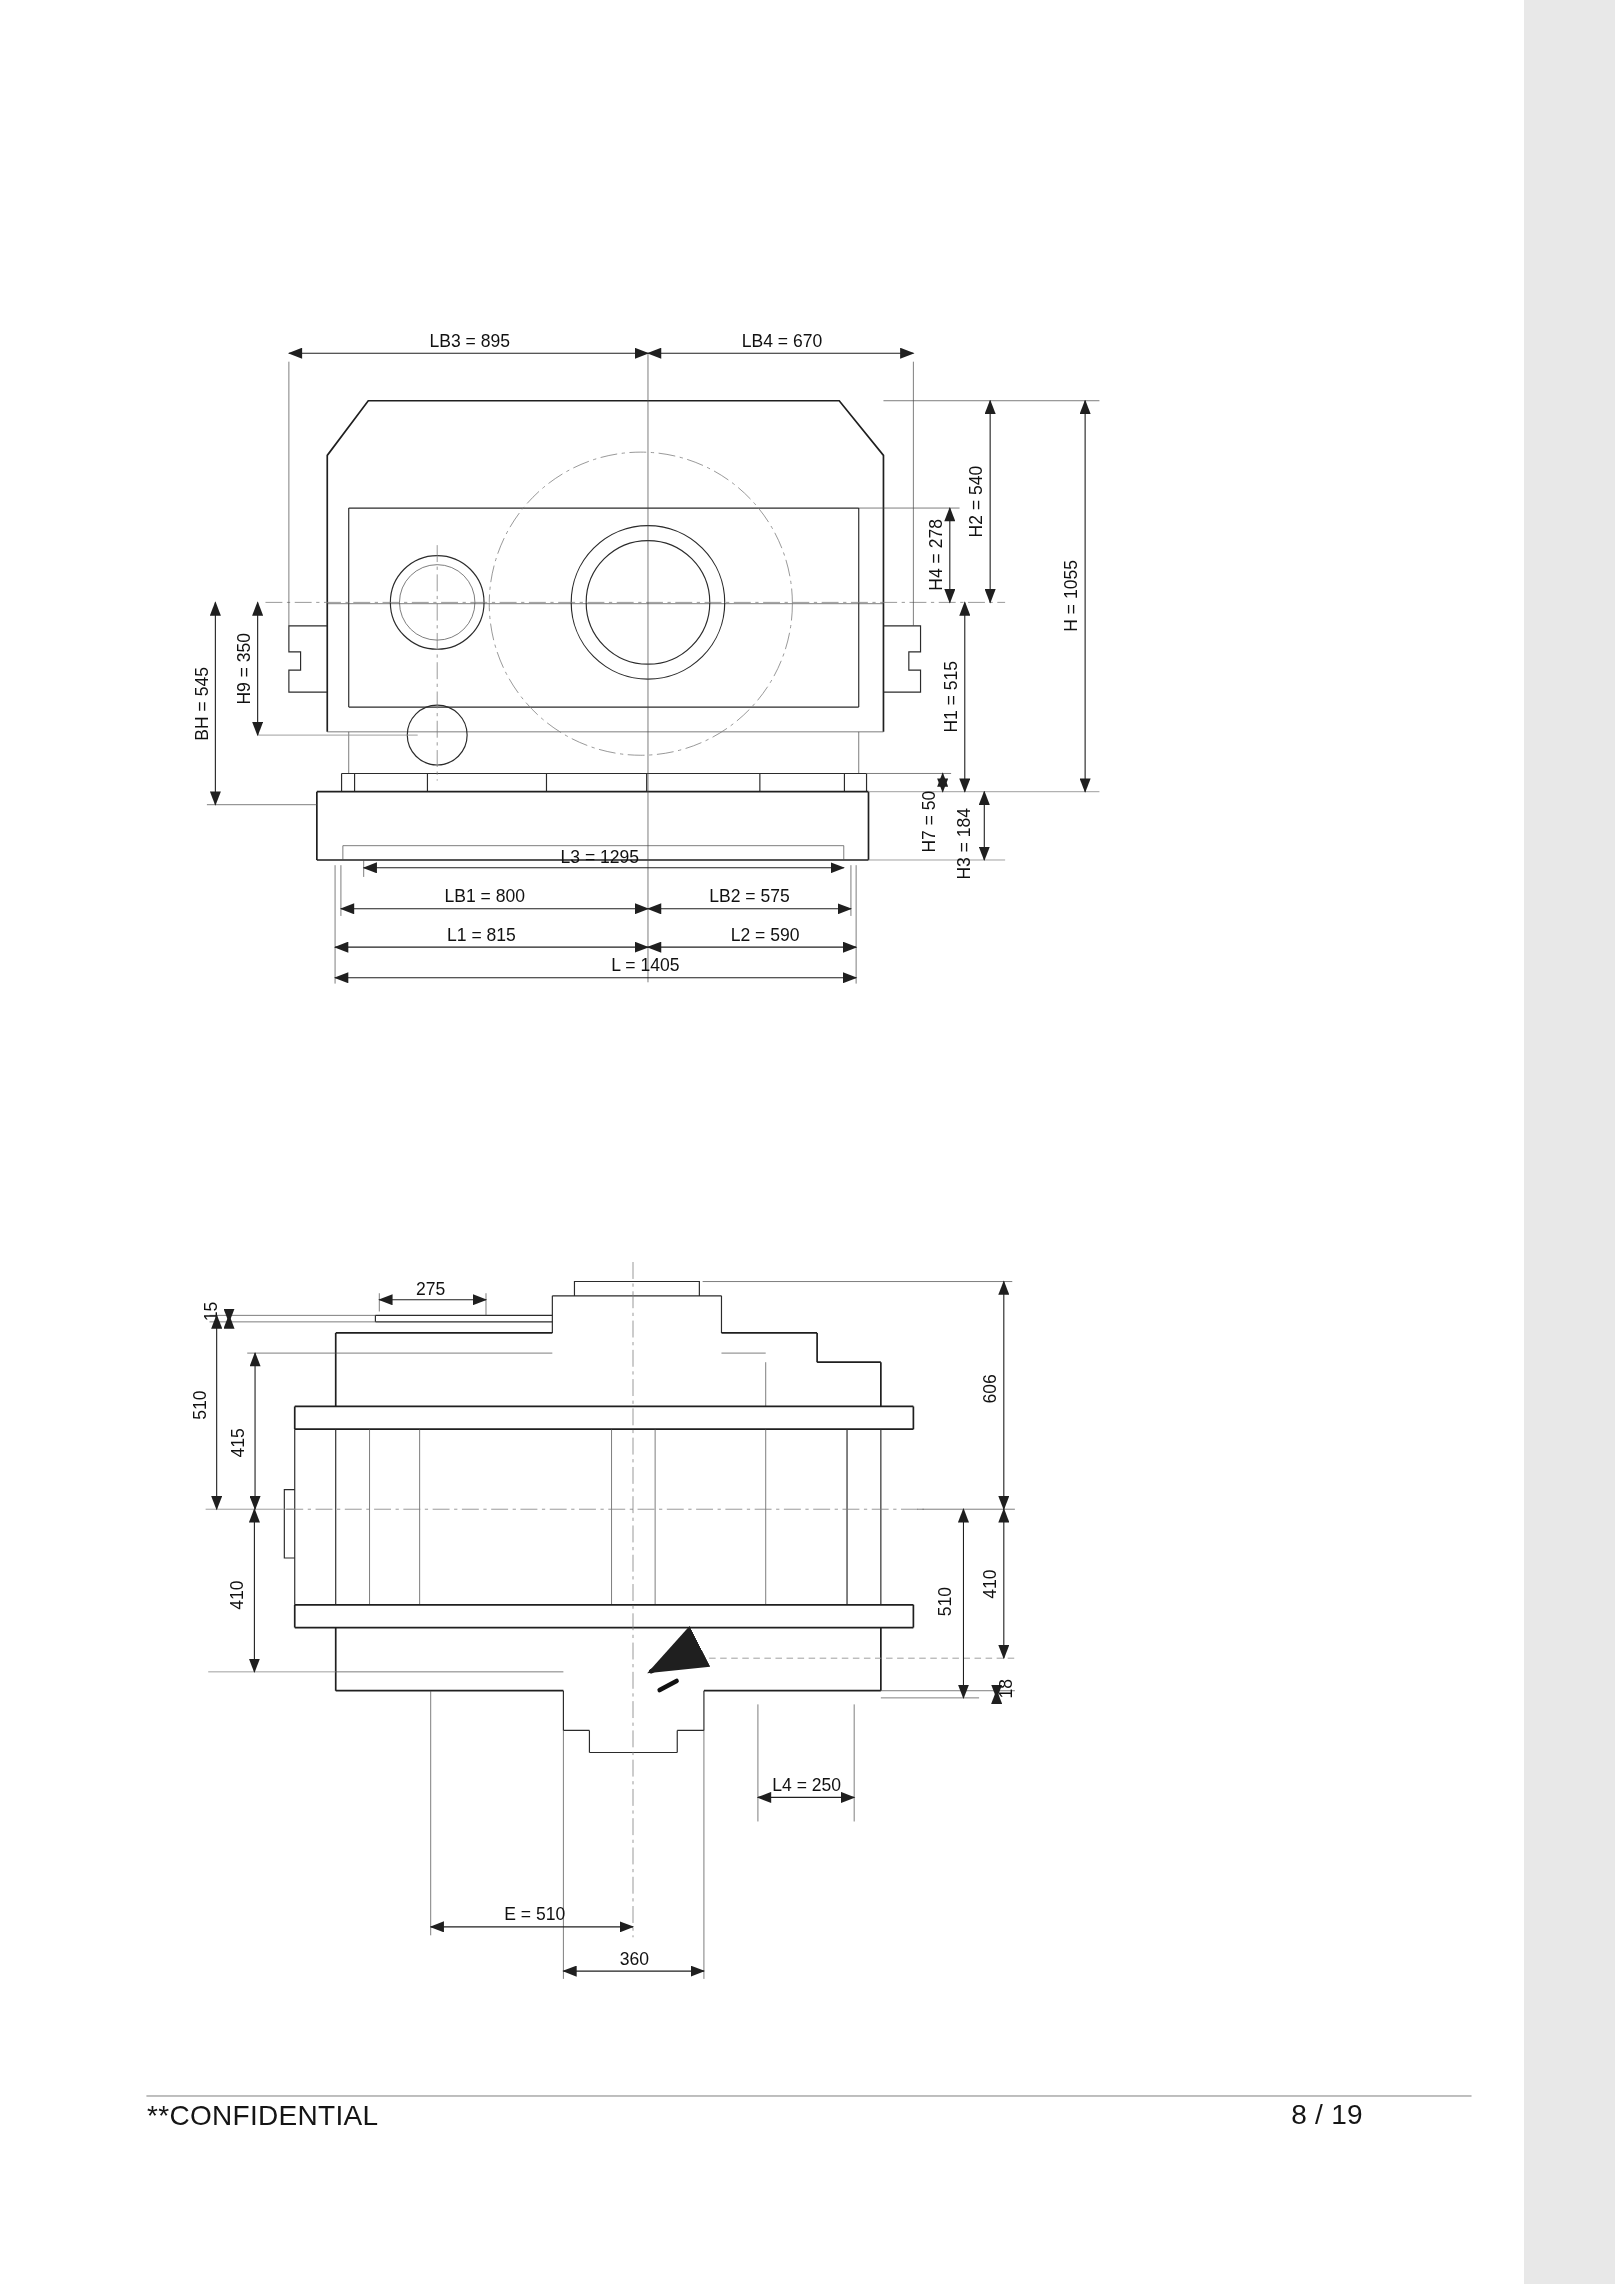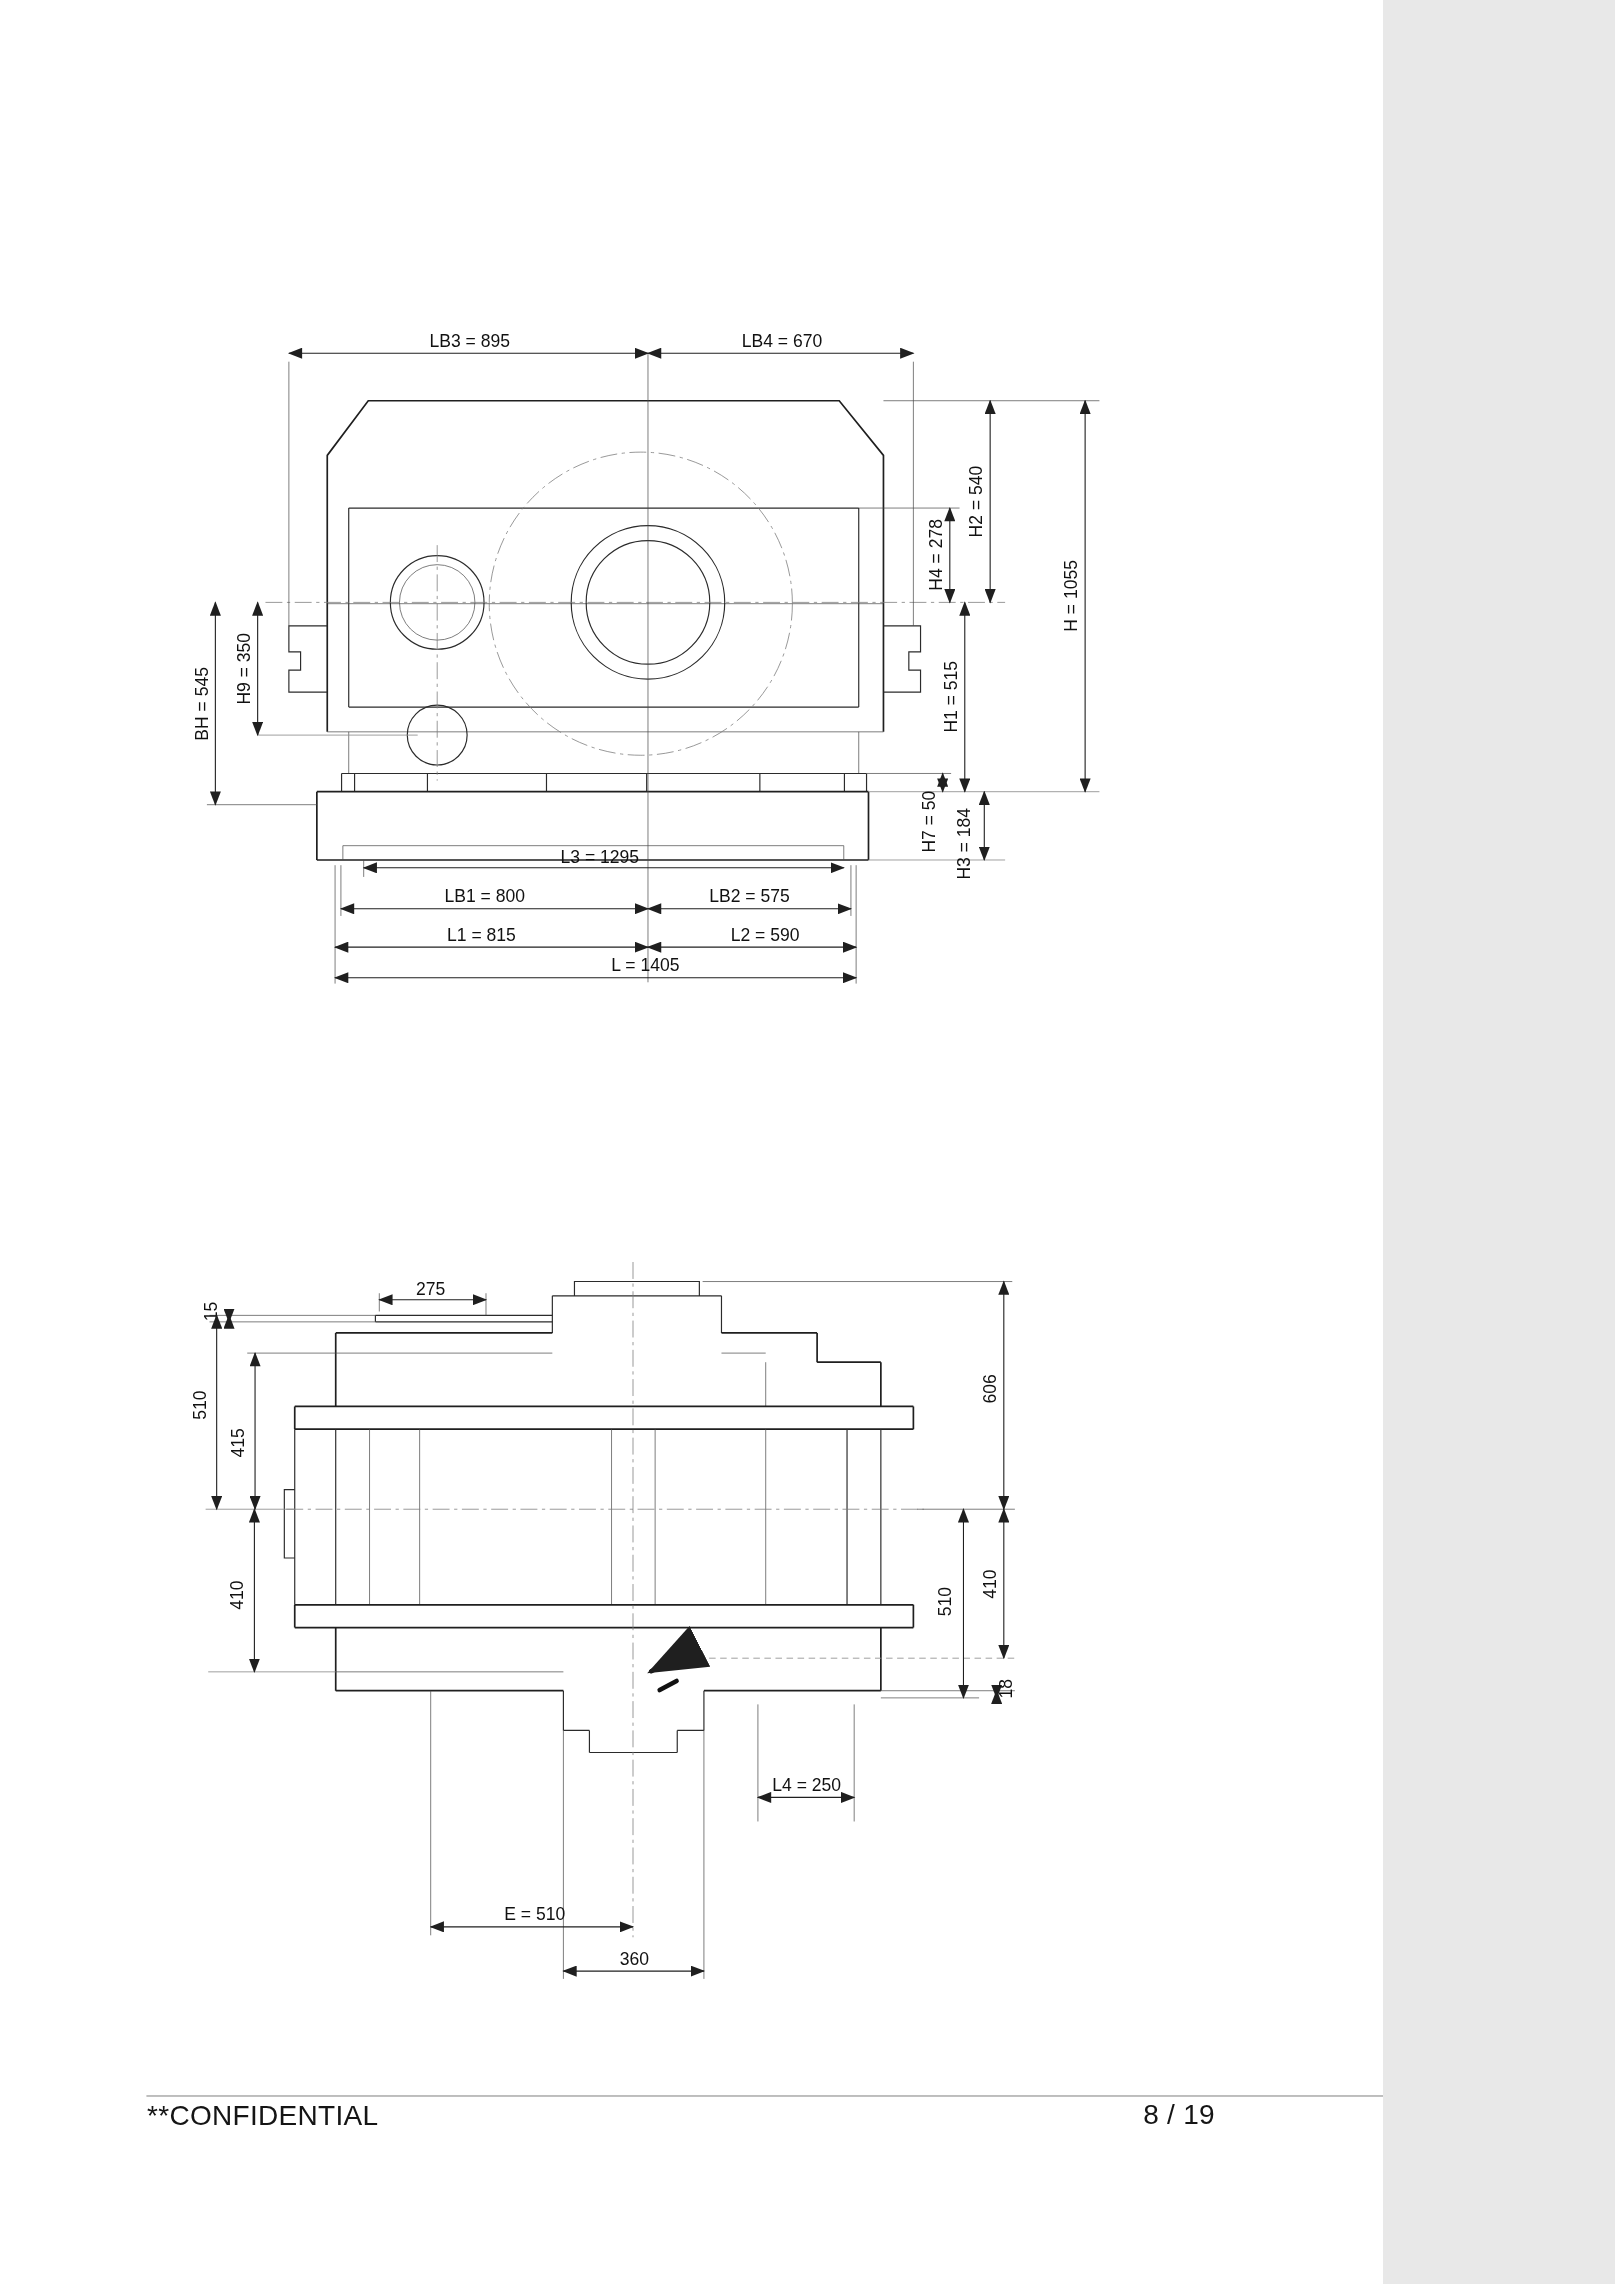--- a/index.html
+++ b/index.html
@@ -1,18 +1,18 @@
 <!DOCTYPE html>
 <html style="font-size:10.4px"><head>
 <meta charset="utf-8">
 <style>
   html, body { margin: 0; padding: 0; background: #e8e8e8; }
   .page {
     position: relative;
-    width: 1383px;
+    width: 1524px;
     height: 2284px;
     background: #ffffff;
     font-family: "Liberation Sans", sans-serif;
     overflow: hidden;
   }
   svg.sheet { position: absolute; left: 0; top: 0; }
   
   .o  { stroke: #1f1f1f; stroke-width: 2.6; fill: none; }   
   .m  { stroke: #2b2b2b; stroke-width: 1.8; fill: none; }   
   .t  { stroke: #4a4a4a; stroke-width: 1.1; fill: none; }   
@@ -28,21 +28,21 @@
     text-anchor: middle;
   }
   .footer-text {
     position: absolute;
     color: #151515;
     font-size: 28px;
     letter-spacing: 0.3px;
     white-space: nowrap;
   }
   #footer-confidential { left: 147px; top: 2100px; font-weight: 400; }
-  #footer-page { right: 168px; top: 2099px; }
+  #footer-page { right: 161px; top: 2099px; }
 </style>
 </head>
 <body>
 
 <div class="page">
 <svg class="sheet" width="1616" height="2284" viewBox="0 0 2484 3511">
   <defs>
     <marker id="arrE" orient="auto" markerWidth="14" markerHeight="10" refX="12" refY="5">
       <path d="M0,0 L13,5 L0,10 Z" fill="#1f1f1f"></path>
     </marker>

